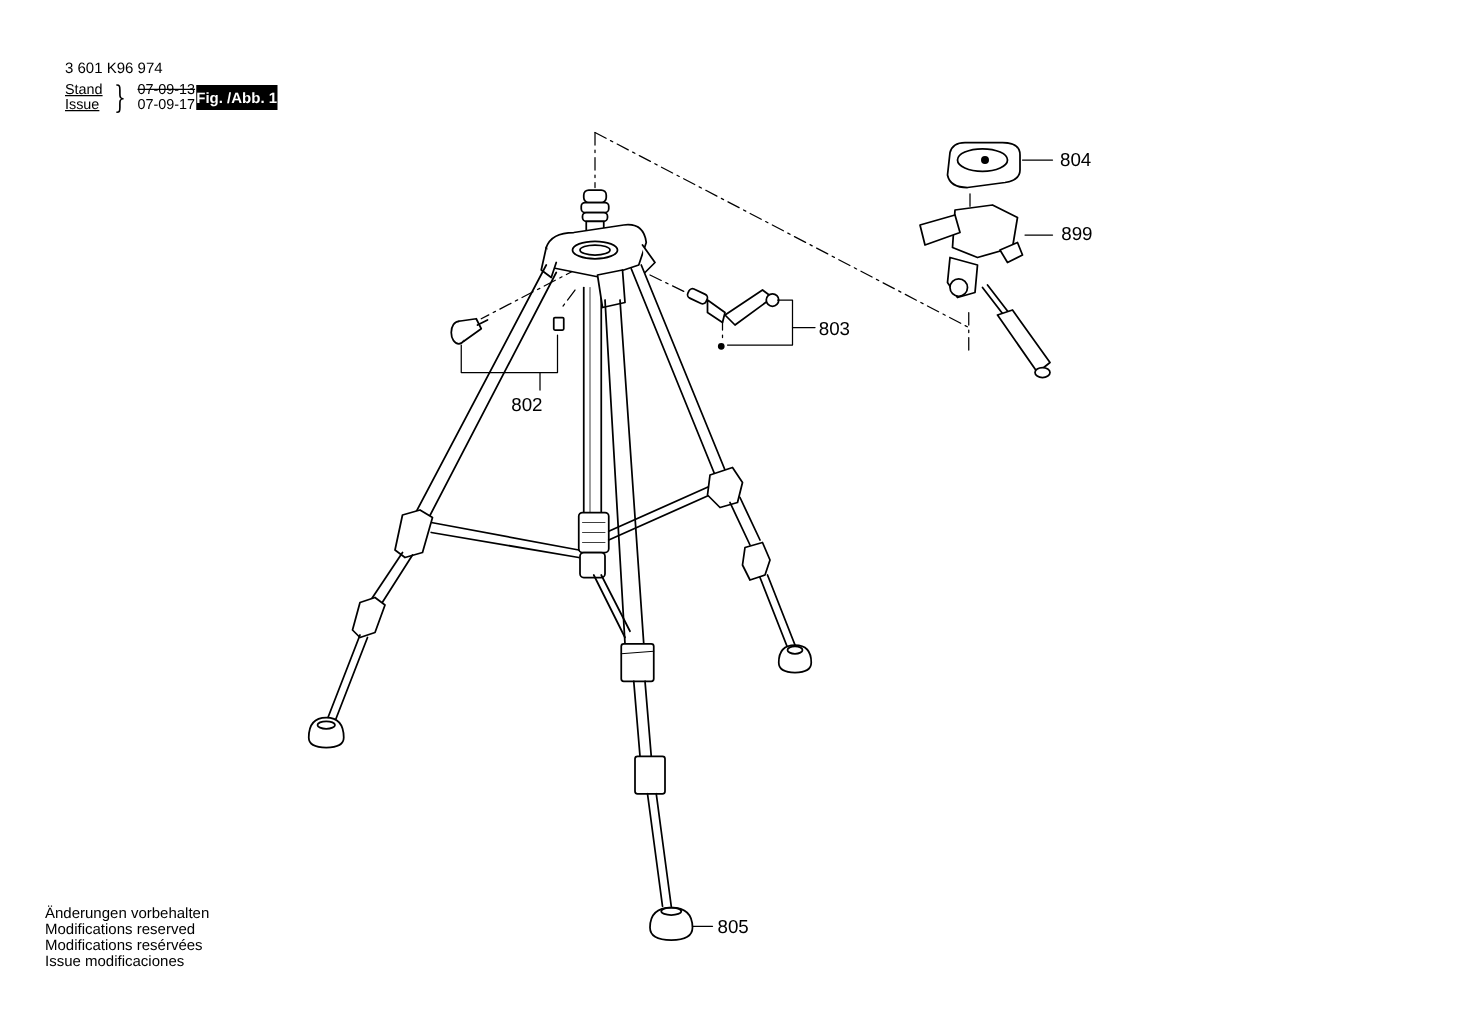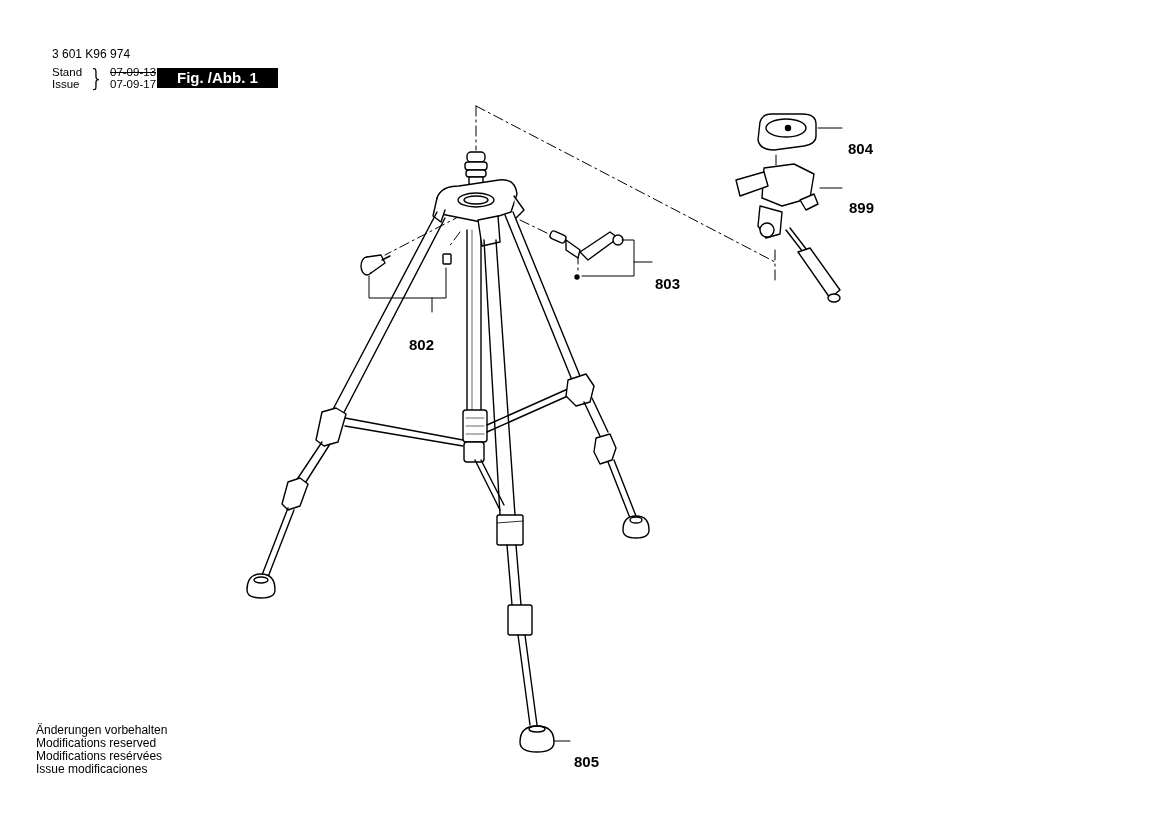--- a/index.html
+++ b/index.html
@@ -1,27 +1,27 @@
 <!DOCTYPE html>
 <html><head>
 <meta charset="utf-8">
 <style>
   html, body { margin: 0; padding: 0; background: #ffffff; }
   body { width: 1168px; height: 826px; position: relative; overflow: hidden;
          font-family: "Liberation Sans", sans-serif; color: #000; }
   .doc-number { position: absolute; left: 52px; top: 47px; font-size: 12px; }
-  .stand-block { position: absolute; left: 52px; top: 66px; font-size: 11.5px; line-height: 12px; }
+  .stand-block { position: absolute; left: 52px; top: 66px; font-size: 11.5px; line-height: 12px; text-decoration: underline; }
   .stand-block .row { white-space: nowrap; }
   .brace { position: absolute; left: 36px; top: 0px; font-size: 25px; line-height: 24px; font-family: "DejaVu Serif", serif; transform: scaleX(0.6); }
   .dates { position: absolute; left: 58px; top: 0; }
   .strike { text-decoration: line-through; }
   .fig-badge { position: absolute; left: 157px; top: 68px; background: #000; color: #fff;
-               font-weight: bold; font-size: 15px; padding: 1px 20px; line-height: 18px; }
+               font-weight: bold; font-size: 12px; padding: 1px 0; line-height: 18px; }
   .mod-notes { position: absolute; left: 36px; top: 724px; font-size: 12px; line-height: 13px; }
-  .part-label { position: absolute; font-weight: bold; font-size: 15px; margin-top: 20px; }
+  .part-label { position: absolute; font-weight: normal; font-size: 15px; }
   svg.drawing { position: absolute; left: 0; top: 0; }
 </style>
 </head>
 <body>
 
 <div class="doc-number">3 601 K96 974</div>
 
 <div class="stand-block">
   <div class="row">Stand</div>
   <div class="row">Issue</div>

